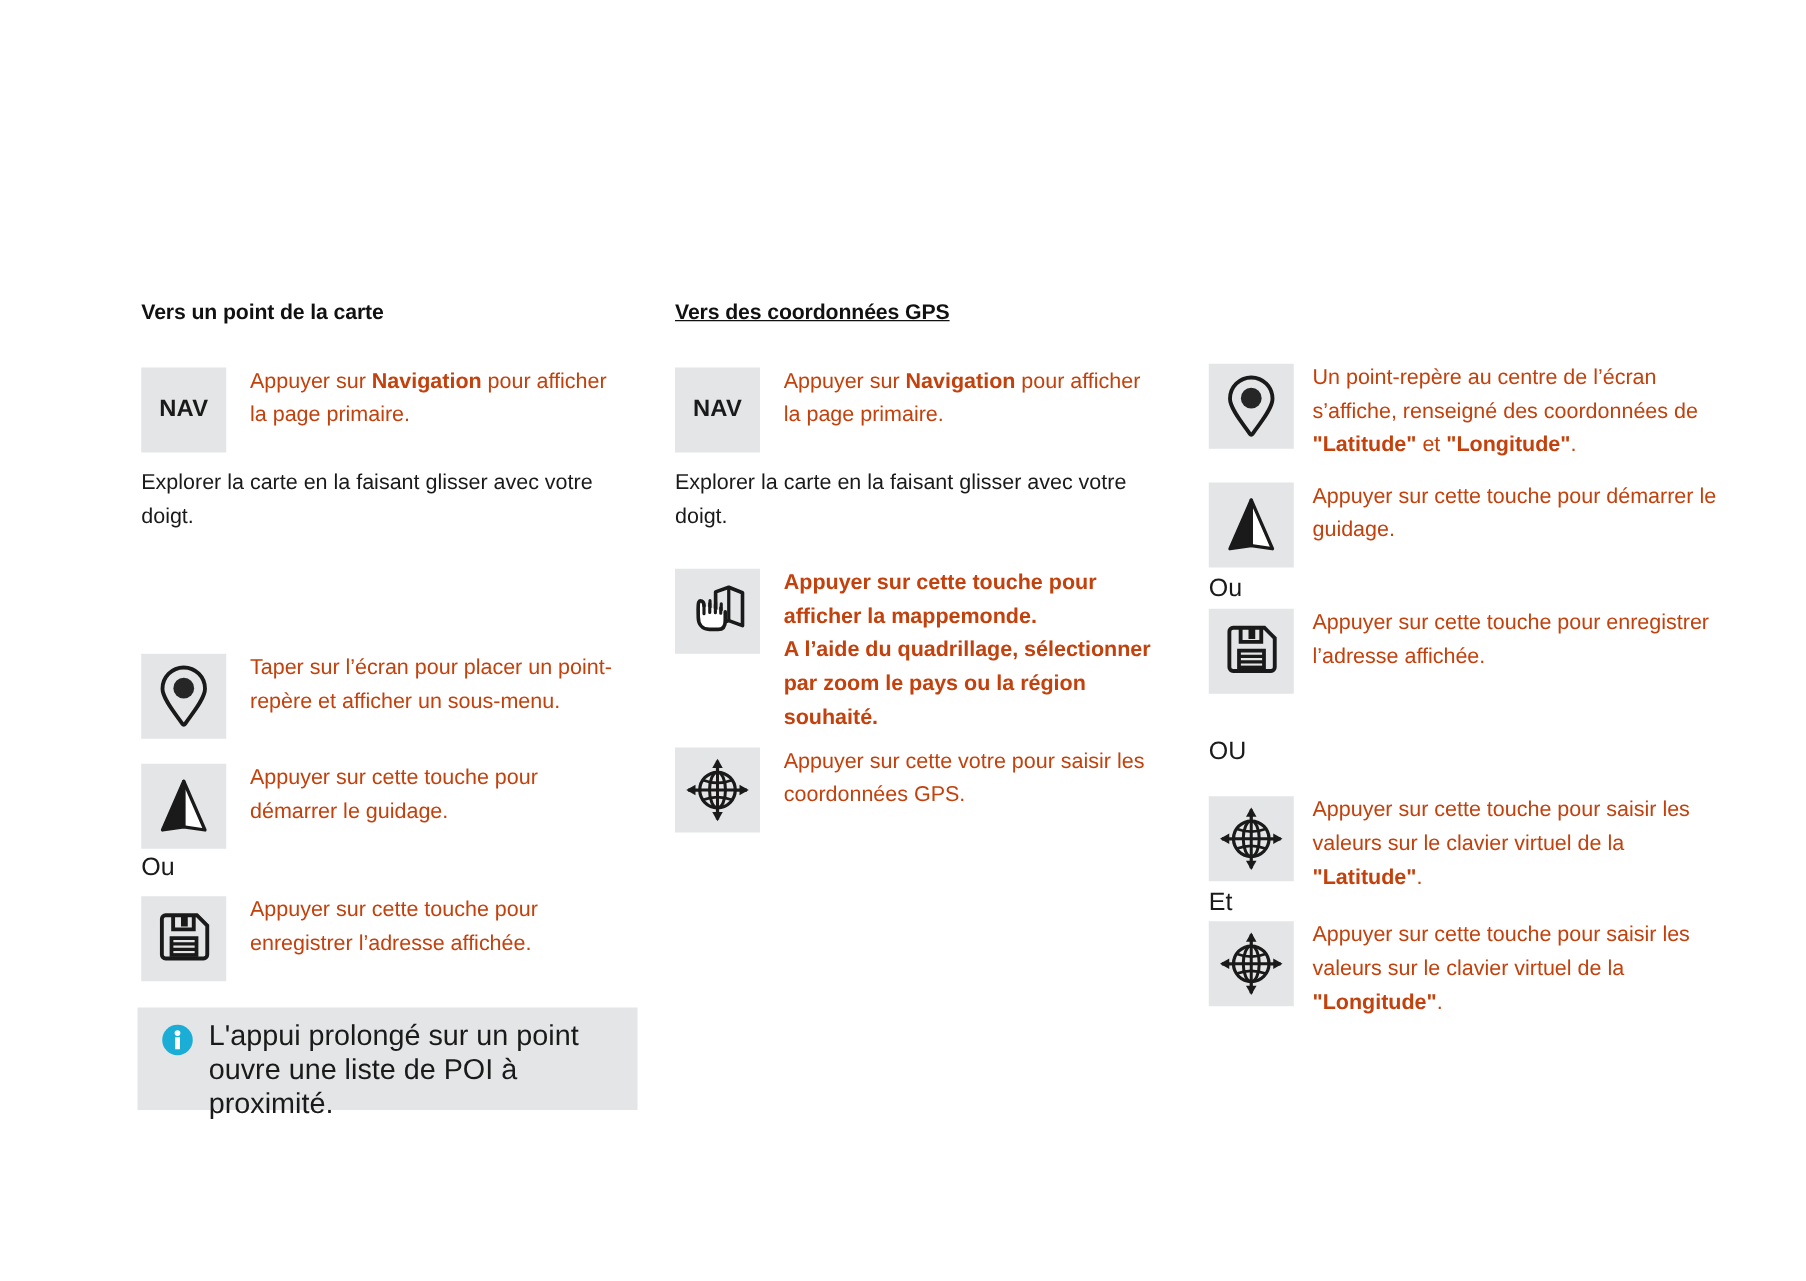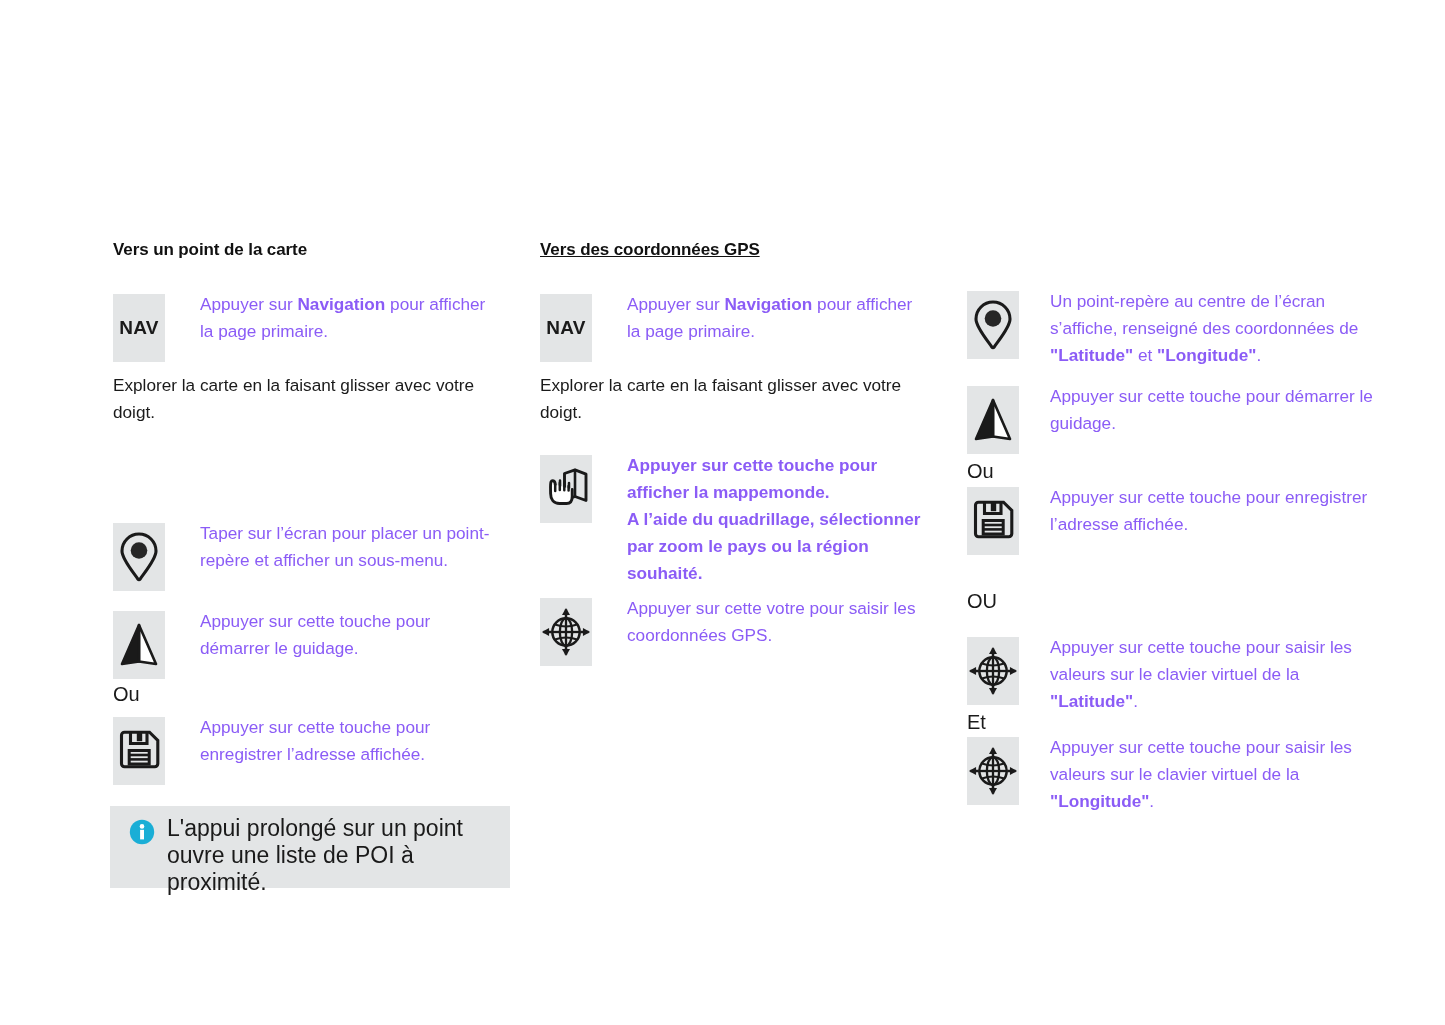--- a/index.html
+++ b/index.html
@@ -40,40 +40,40 @@
   }
 
   
   .irow {
     position: absolute;
   }
   .icon-box {
     position: absolute;
     left: 0;
     top: 0;
-    width: 52px;
+    width: 68px;
     height: 68px;
     background: #e3e5e6;
     display: flex;
     align-items: center;
     justify-content: center;
     box-sizing: border-box;
   }
   .icon-box.nav-box {
     font-size: 19px;
     font-weight: bold;
     letter-spacing: 0.2px;
     color: #1a1a1a;
   }
   .irow .rtext {
     position: absolute;
     top: -3px;
     font-size: 17.2px;
     line-height: 27px;
-    color: #8b5cf6;
+    color: #c2410c;
   }
   .irow.narrow .rtext { left: 87px; width: 300px; }
   .irow.wide  .rtext  { left: 83px; width: 330px; }
 
   .ou-label {
     position: absolute;
     font-size: 20px;
     line-height: 22px;
     color: #1a1a1a;
   }

